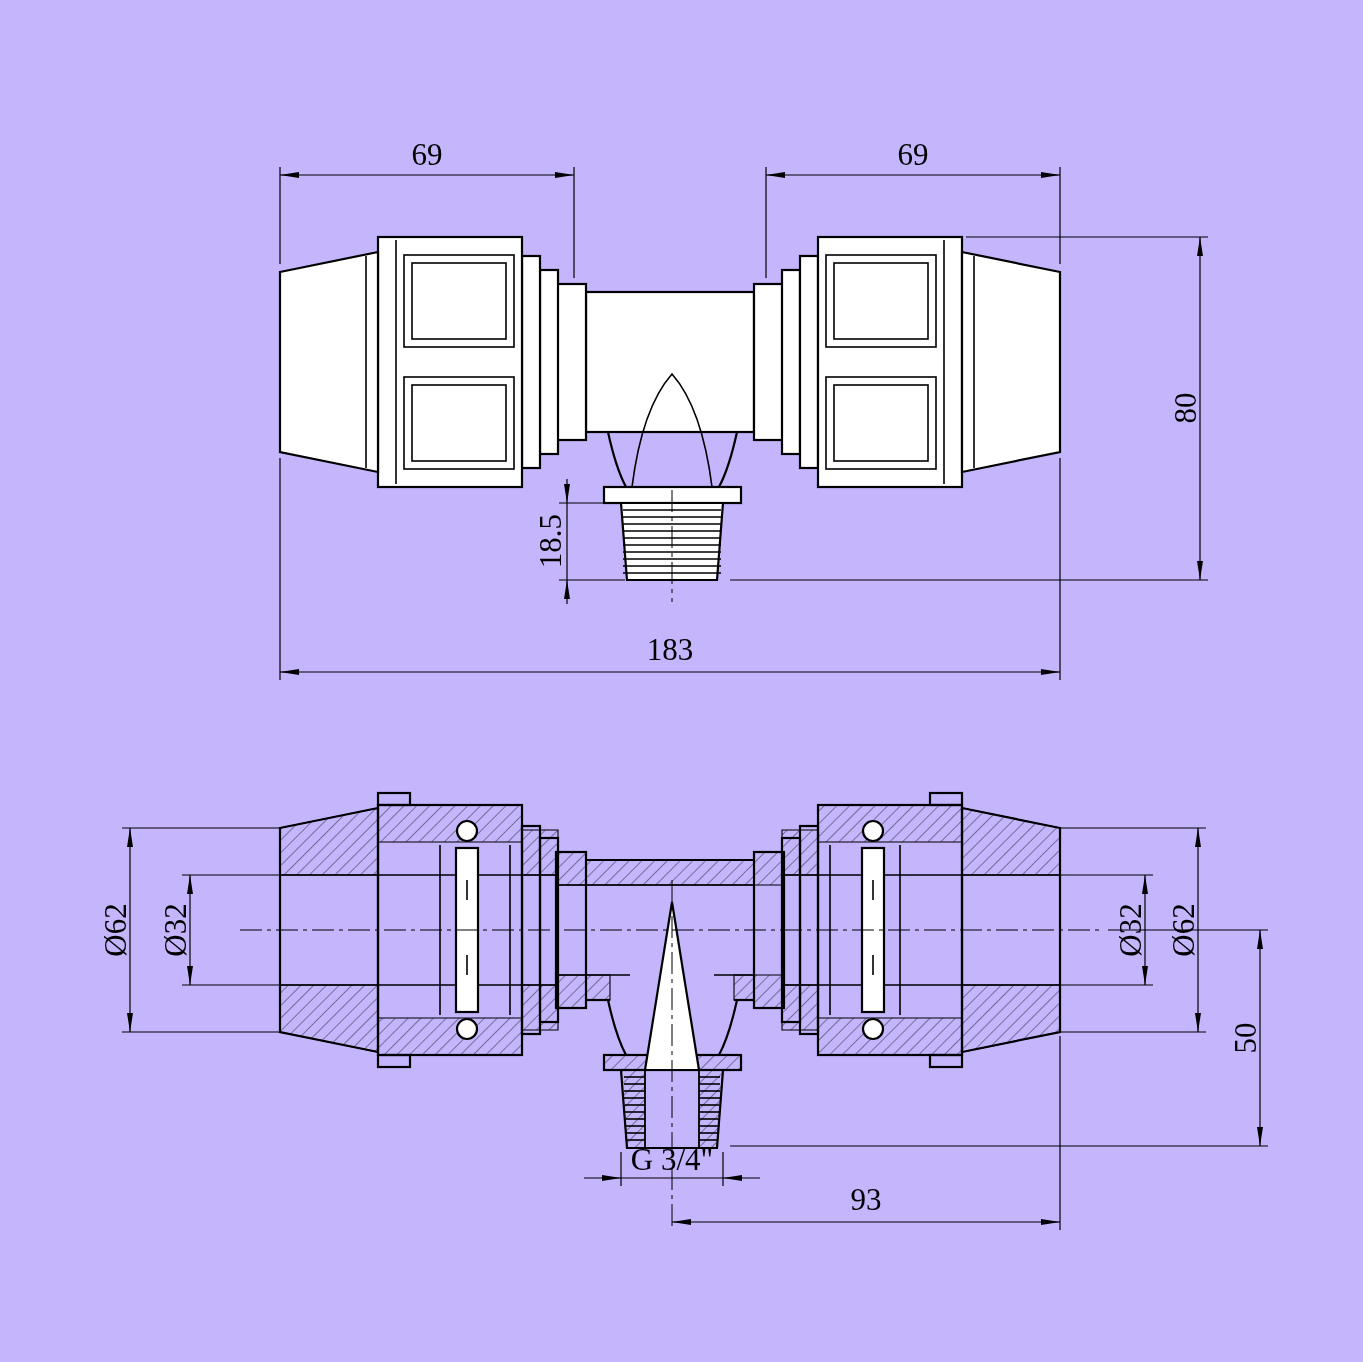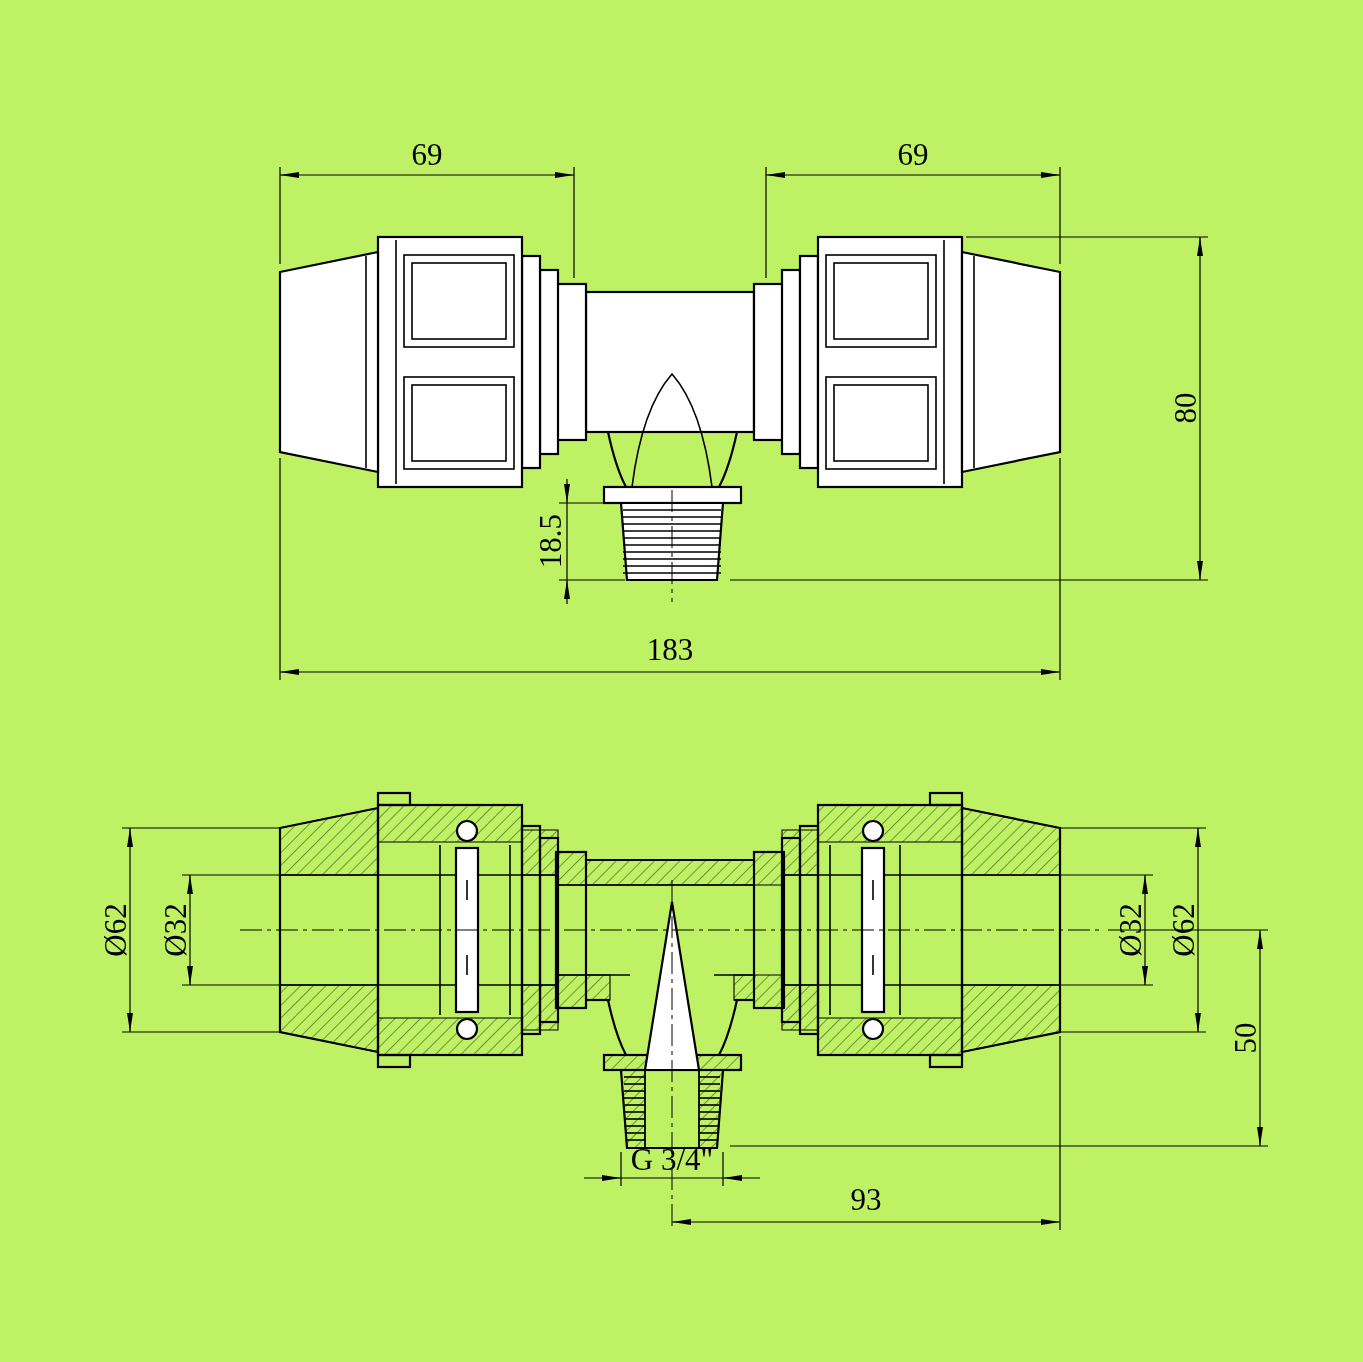--- a/index.html
+++ b/index.html
@@ -1,16 +1,16 @@
 <!DOCTYPE html>
 <html><head>
 <meta charset="utf-8">
 <style>
   html,body{margin:0;padding:0;background:#fff;}
-  .canvas{width:1363px;height:1362px;background:#bef264;position:relative;overflow:hidden;}
+  .canvas{width:1363px;height:1362px;background:#c4b5fd;position:relative;overflow:hidden;}
   svg{display:block;}
   .o{fill:#ffffff;stroke:#000;stroke-width:2.2;}
   .l{stroke:#000;stroke-width:2.2;fill:none;}
   .t{stroke:#000;stroke-width:1.6;fill:none;}
   .d{stroke:#000;stroke-width:1.2;fill:none;}
   .h{fill:url(#hatch);stroke:#000;stroke-width:1.1;}
   .cl{stroke:#000;stroke-width:1;stroke-dasharray:22 5 4 5;fill:none;}
   .dim{font-family:"Liberation Serif",serif;font-size:31px;fill:#000;}
 </style>
 </head>

